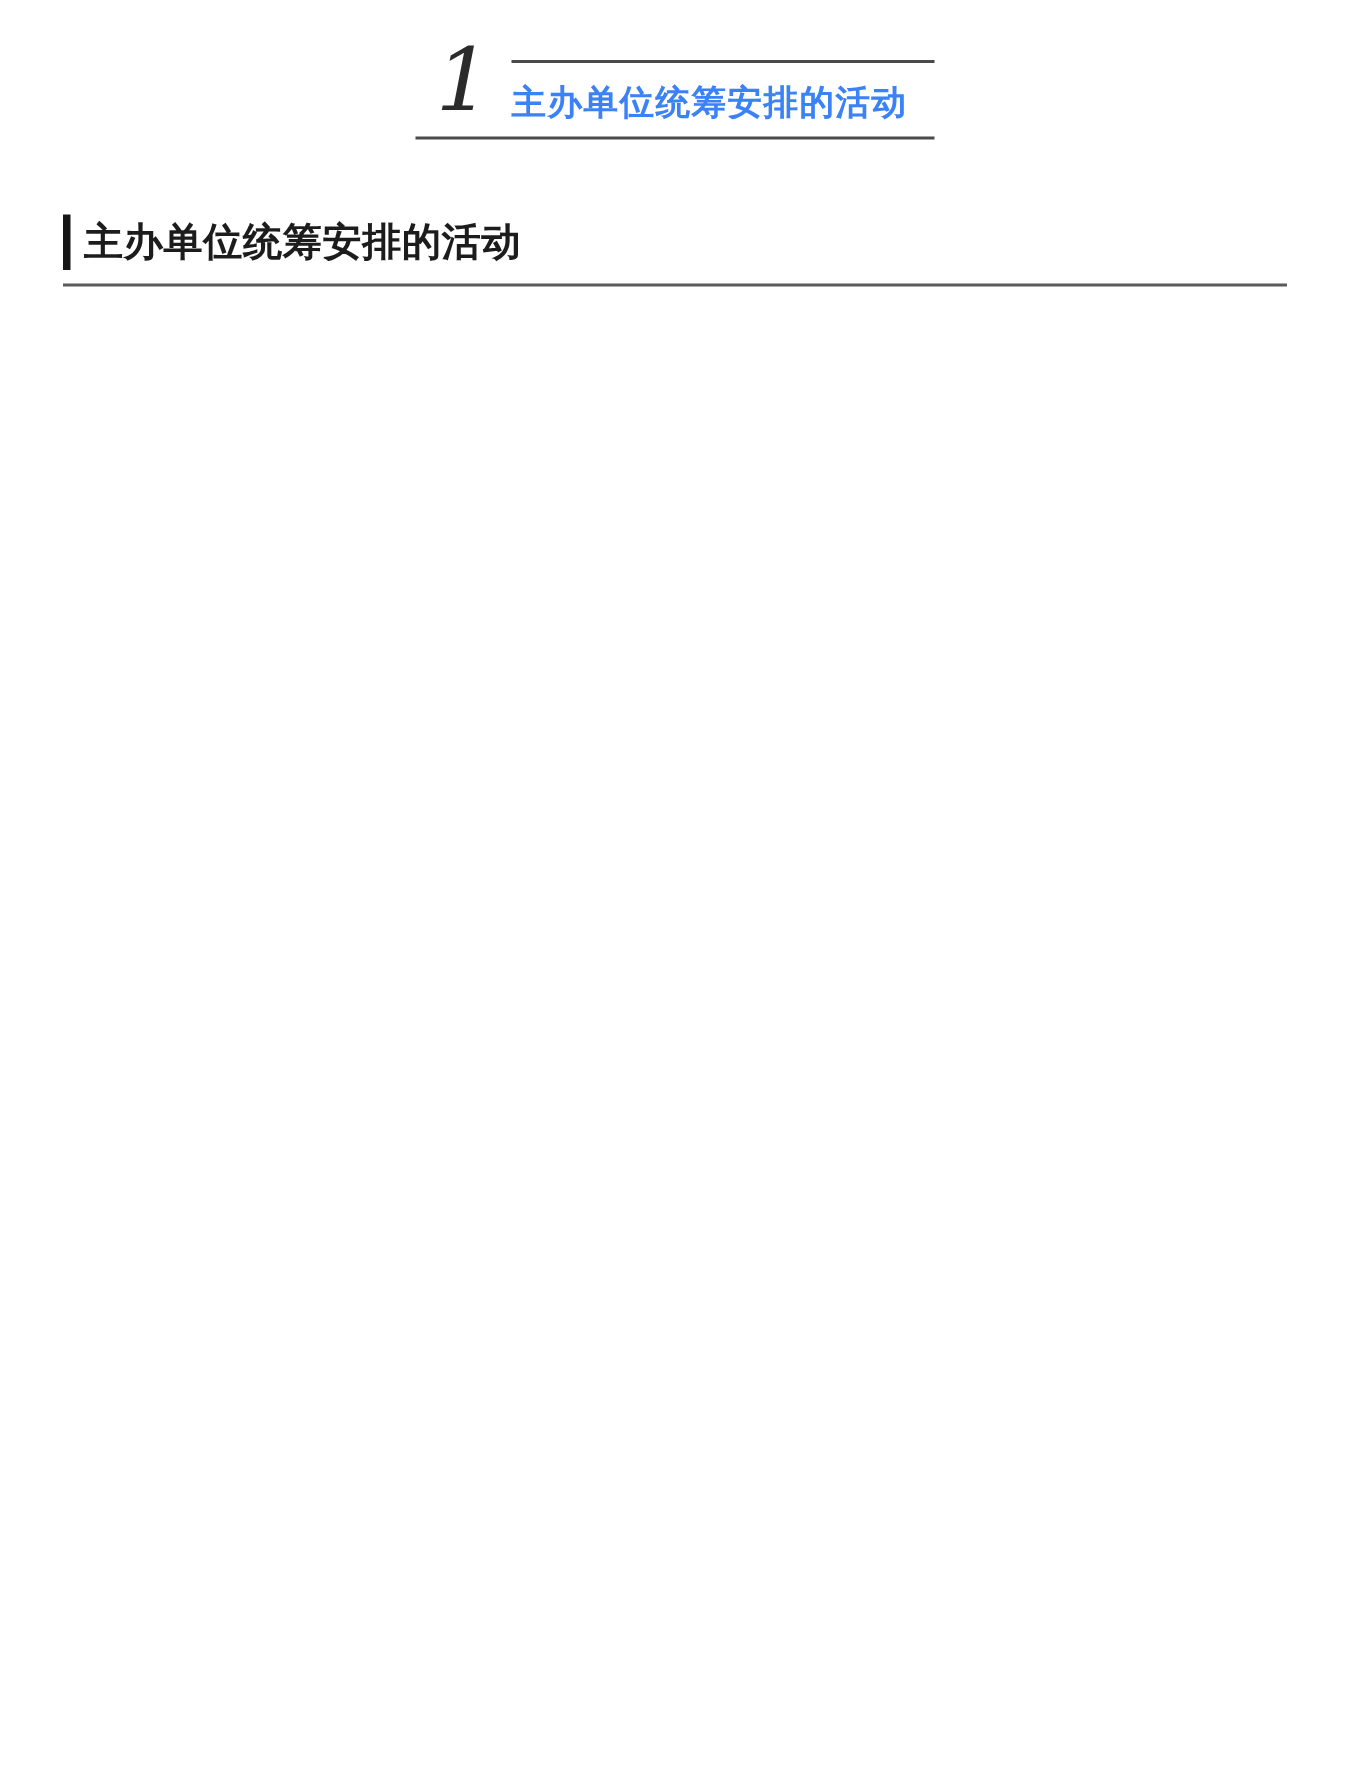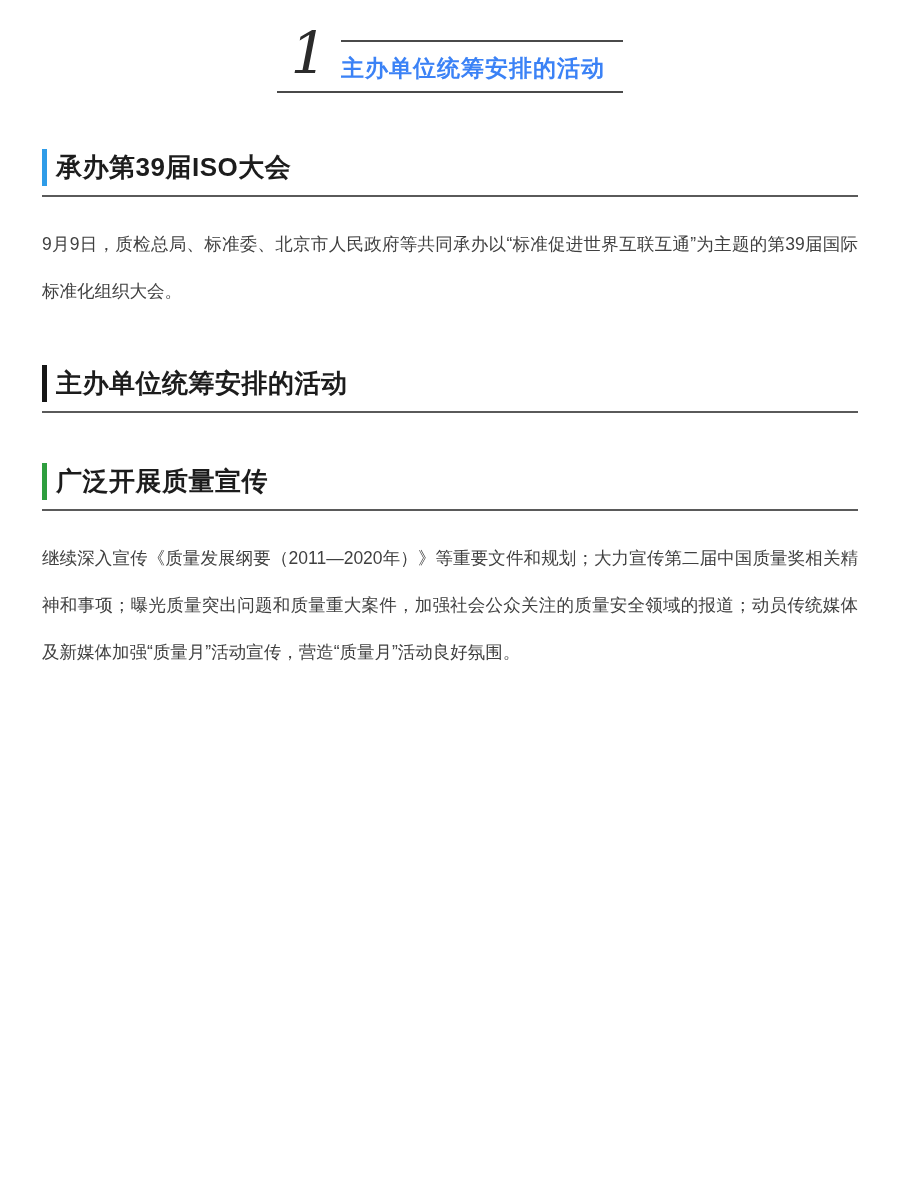--- a/index.html
+++ b/index.html
@@ -69,43 +69,27 @@
     <div class="title-col">
       <div class="top-line"></div>
       <div class="blue-title" style="color: #3b82f6;">主办单位统筹安排的活动</div>
     </div>
   </div>
   <div class="bottom-line"></div>
 </div>
 
 <div class="content">
 
-  <div class="section first">
-    <div class="sec-head">
-      <span class="accent-bar" style="background: rgb(47, 156, 232);"></span>
-      <h2 class="sec-title">承办第39届ISO大会</h2>
-    </div>
-    <div class="rule"></div>
-    <p class="sec-body">9月9日，质检总局、标准委、北京市人民政府等共同承办以“标准促进世界互联互通”为主题的第39届国际标准化组织大会。</p>
-  </div>
 
 
   <div class="section">
   </div>
 
   <div class="section">
     <div class="sec-head">
       <span class="accent-bar" style="background: rgb(22, 22, 22);"></span>
       <h2 class="sec-title">主办单位统筹安排的活动</h2>
     </div>
     <div class="rule"></div>
   </div>
 
-  <div class="section">
-    <div class="sec-head">
-      <span class="accent-bar" style="background: rgb(46, 158, 62);"></span>
-      <h2 class="sec-title">广泛开展质量宣传</h2>
-    </div>
-    <div class="rule"></div>
-    <p class="sec-body">继续深入宣传《质量发展纲要（2011—2020年）》等重要文件和规划；大力宣传第二届中国质量奖相关精神和事项；曝光质量突出问题和质量重大案件，加强社会公众关注的质量安全领域的报道；动员传统媒体及新媒体加强“质量月”活动宣传，营造“质量月”活动良好氛围。</p>
-  </div>
 
 </div>
 
 </body></html>

